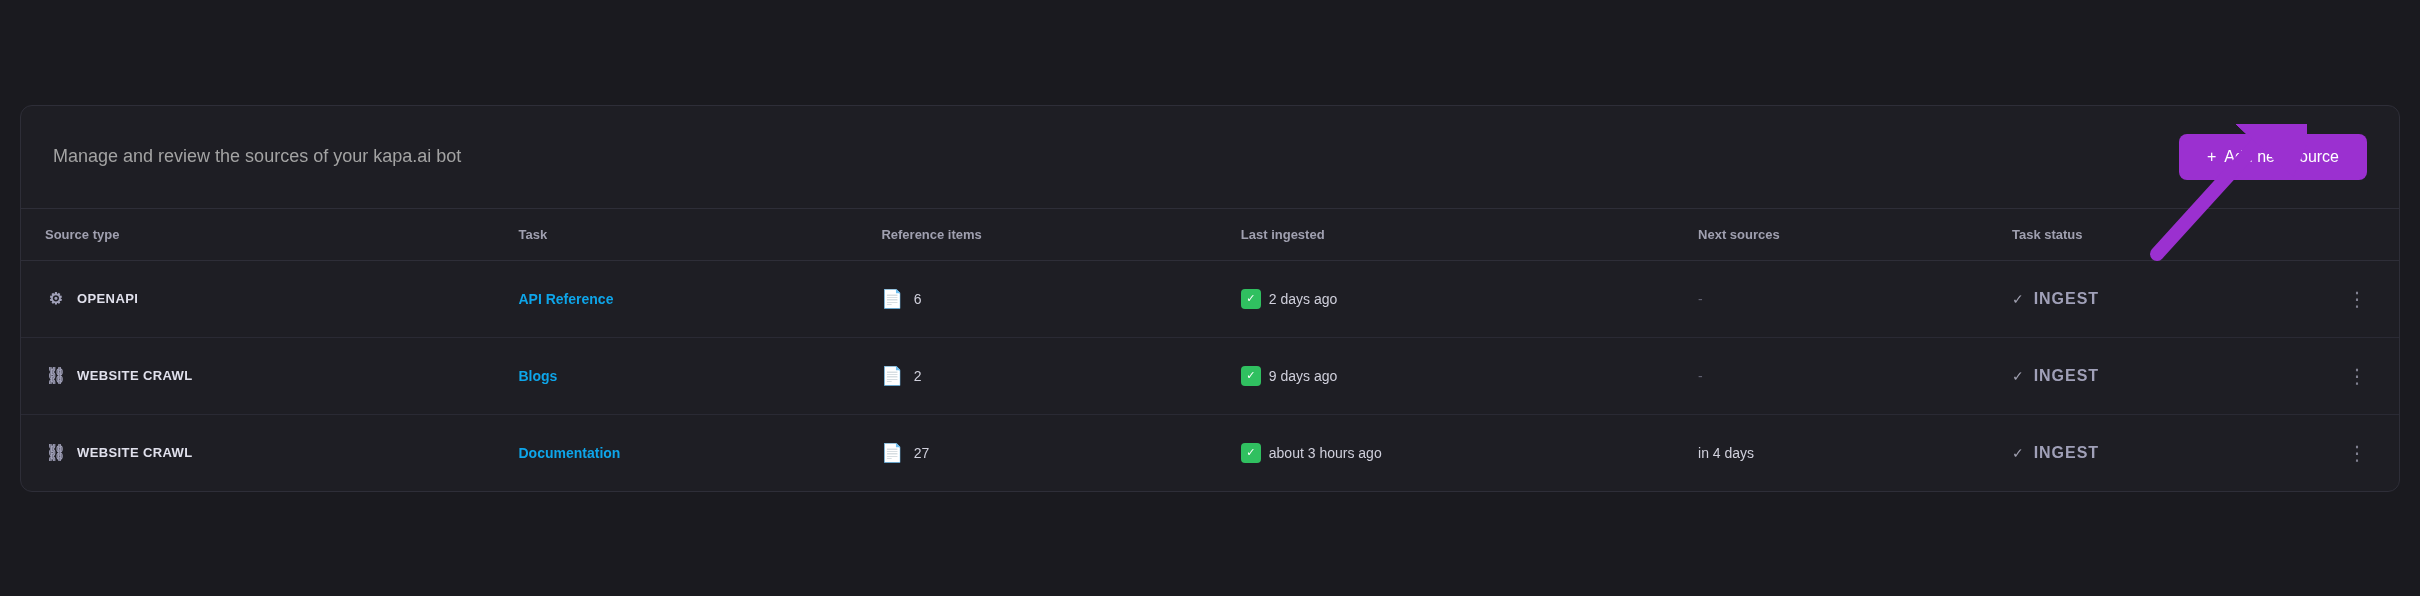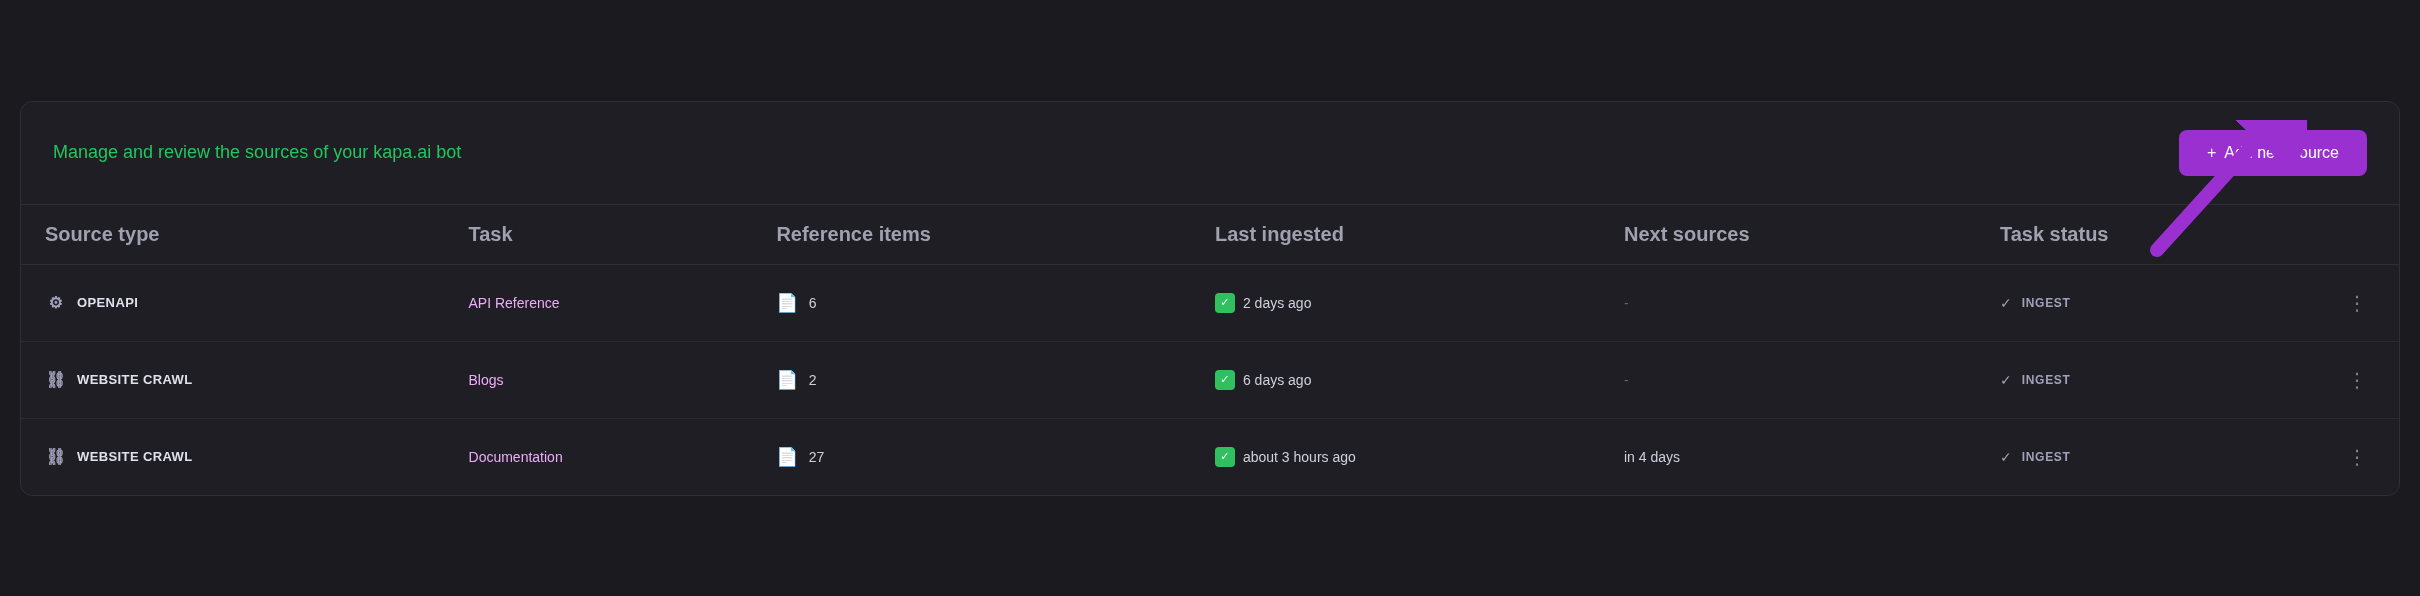--- a/index.html
+++ b/index.html
@@ -24,21 +24,21 @@
     .header {
       display: flex;
       align-items: center;
       justify-content: space-between;
       padding: 28px 32px;
       border-bottom: 1px solid #2e2e38;
     }
     .header-title {
       font-size: 18px;
       font-weight: 400;
-      color: #22c55e;
+      color: #a3a3a3;
     }
     .add-btn {
       background: #9b30d0;
       color: #fff;
       border: none;
       border-radius: 8px;
       padding: 14px 28px;
       font-size: 16px;
       font-weight: 500;
       cursor: pointer;
@@ -50,21 +50,21 @@
     .table {
       width: 100%;
       border-collapse: collapse;
     }
     .table thead tr {
       border-bottom: 1px solid #2e2e38;
     }
     .table th {
       text-align: left;
       padding: 18px 24px;
-      font-size: 20px;
+      font-size: 13px;
       font-weight: 600;
       color: #a0a0b0;
       white-space: nowrap;
     }
     .table td {
       padding: 22px 24px;
       font-size: 14px;
       color: #d0d0dc;
       border-bottom: 1px solid #2a2a34;
       vertical-align: middle;
@@ -84,23 +84,23 @@
     .source-icon {
       width: 22px;
       height: 22px;
       display: inline-flex;
       align-items: center;
       justify-content: center;
       color: #a0a0b8;
       font-size: 16px;
     }
     .name-link {
-      color: #f0abfc;
+      color: #0ea5e9;
       text-decoration: none;
-      font-weight: 400;
+      font-weight: 700;
     }
     .deployed-items {
       display: flex;
       align-items: center;
       gap: 10px;
       color: #a0a0b0;
     }
     .deployed-icon {
       font-size: 18px;
       color: #707080;
@@ -130,21 +130,21 @@
     .task-cell {
       display: flex;
       align-items: center;
       gap: 10px;
     }
     .check-mark {
       color: #a0a0b0;
       font-size: 14px;
     }
     .ingest-badge {
-      font-size: 12px;
+      font-size: 16px;
       font-weight: 700;
       color: #a0a0b8;
       letter-spacing: 0.06em;
     }
     .more-btn {
       background: none;
       border: none;
       cursor: pointer;
       color: #808090;
       font-size: 20px;
@@ -244,21 +244,21 @@
           <td><a class="name-link" href="#">Blogs</a></td>
           <td>
     <div class="deployed-items">
       <span class="deployed-icon">📄</span>
       <span class="deployed-count">2</span>
     </div>
   </td>
           <td>
     <div class="ingested-cell">
       <span class="check-badge">✓</span>
-      <span>6 days ago</span>
+      <span>9 days ago</span>
     </div>
   </td>
           <td><span class="dash">-</span></td>
           <td>
     <div class="task-cell">
       <span class="check-mark">✓</span>
       <span class="ingest-badge">INGEST</span>
     </div>
   </td>
           <td class="col-action">

